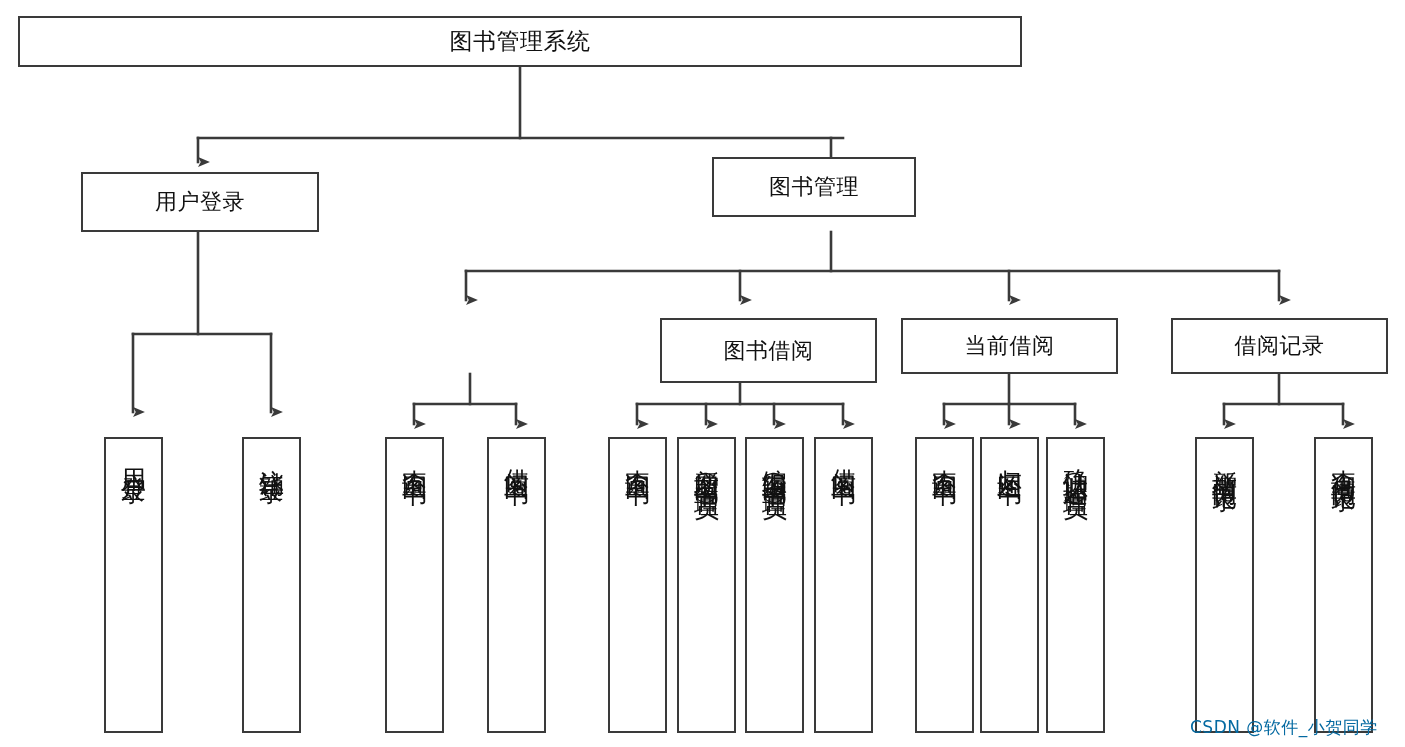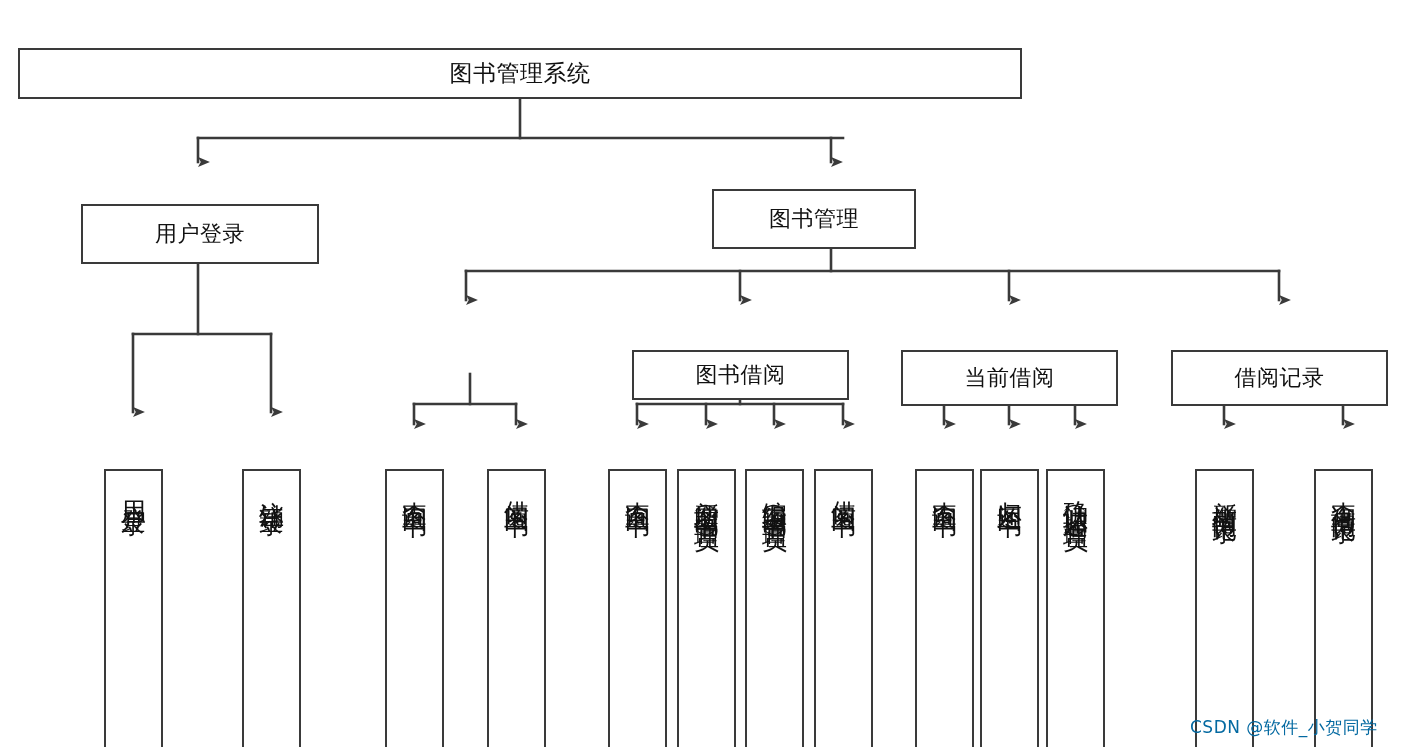--- a/index.html
+++ b/index.html
@@ -28,21 +28,20 @@
   .node {
     position: absolute;
     box-sizing: border-box;
     background: #ffffff;
     border: 2.5px solid #3a3a3a;
     display: flex;
     align-items: center;
     justify-content: center;
     color: #111111;
     z-index: 2;
-    margin-top: 32px;
   }
   .node .lbl {
     display: block;
     text-align: center;
     line-height: 1.18;
     letter-spacing: 0.5px;
   }
   
   .h-node .lbl {
     writing-mode: horizontal-tb;
@@ -136,21 +135,21 @@
 
   <div class="node h-node" style="left:81px; top:172px; width:238px; height:60px;">
     <span class="lbl">用户登录</span>
   </div>
 
   <div class="node h-node" style="left:712px; top:157px; width:204px; height:60px;justify-content:center;">
     <span class="lbl">图书管理</span>
   </div>
 
 
-  <div class="node h-node" style="left:632px; top:318px; width:217px; height:50px;">
+  <div class="node h-node" style="left:660px; top:318px; width:217px; height:65px;">
     <span class="lbl">图书借阅</span>
   </div>
 
   <div class="node h-node" style="left:901px; top:318px; width:217px; height:56px;">
     <span class="lbl">当前借阅</span>
   </div>
 
   <div class="node h-node" style="left:1171px; top:318px; width:217px; height:56px;">
     <span class="lbl">借阅记录</span>
   </div>

